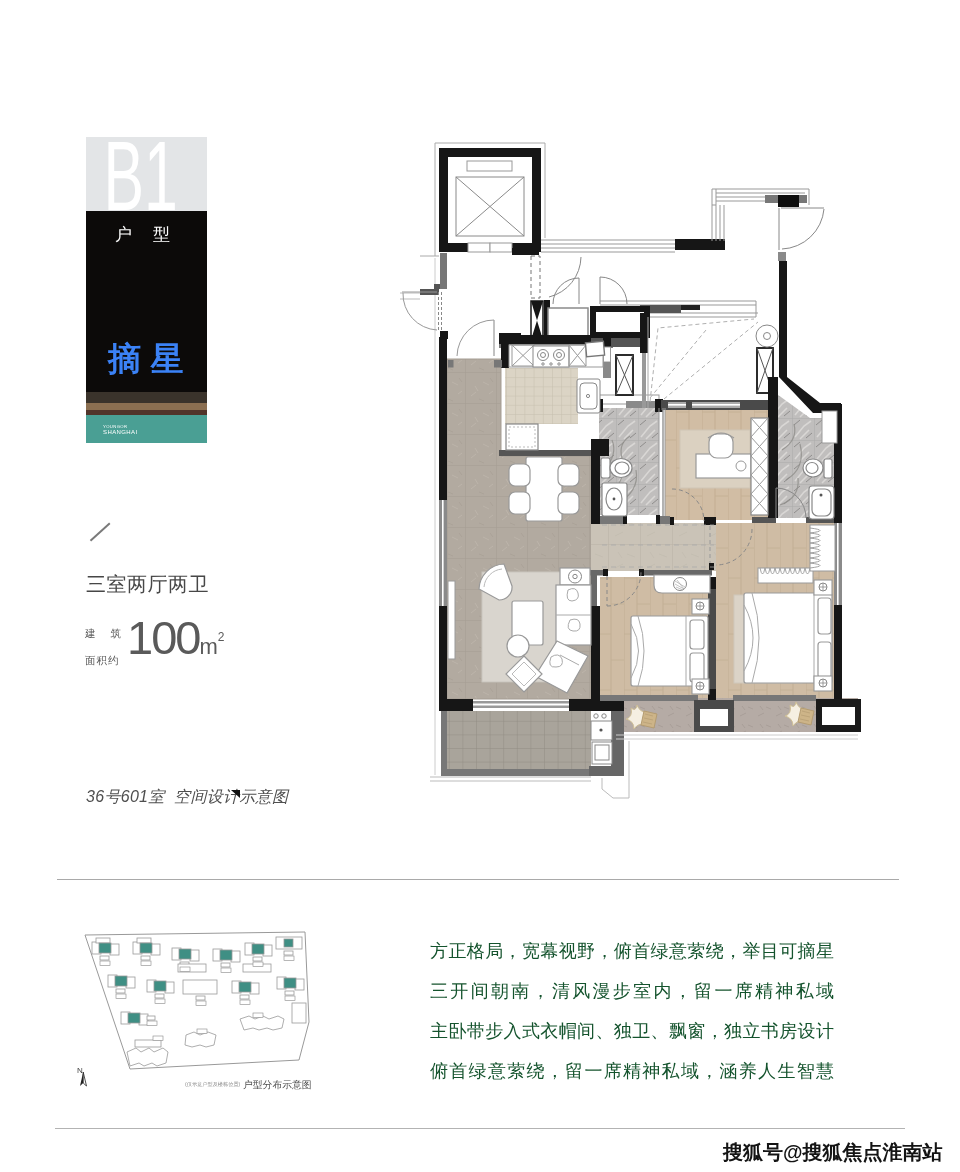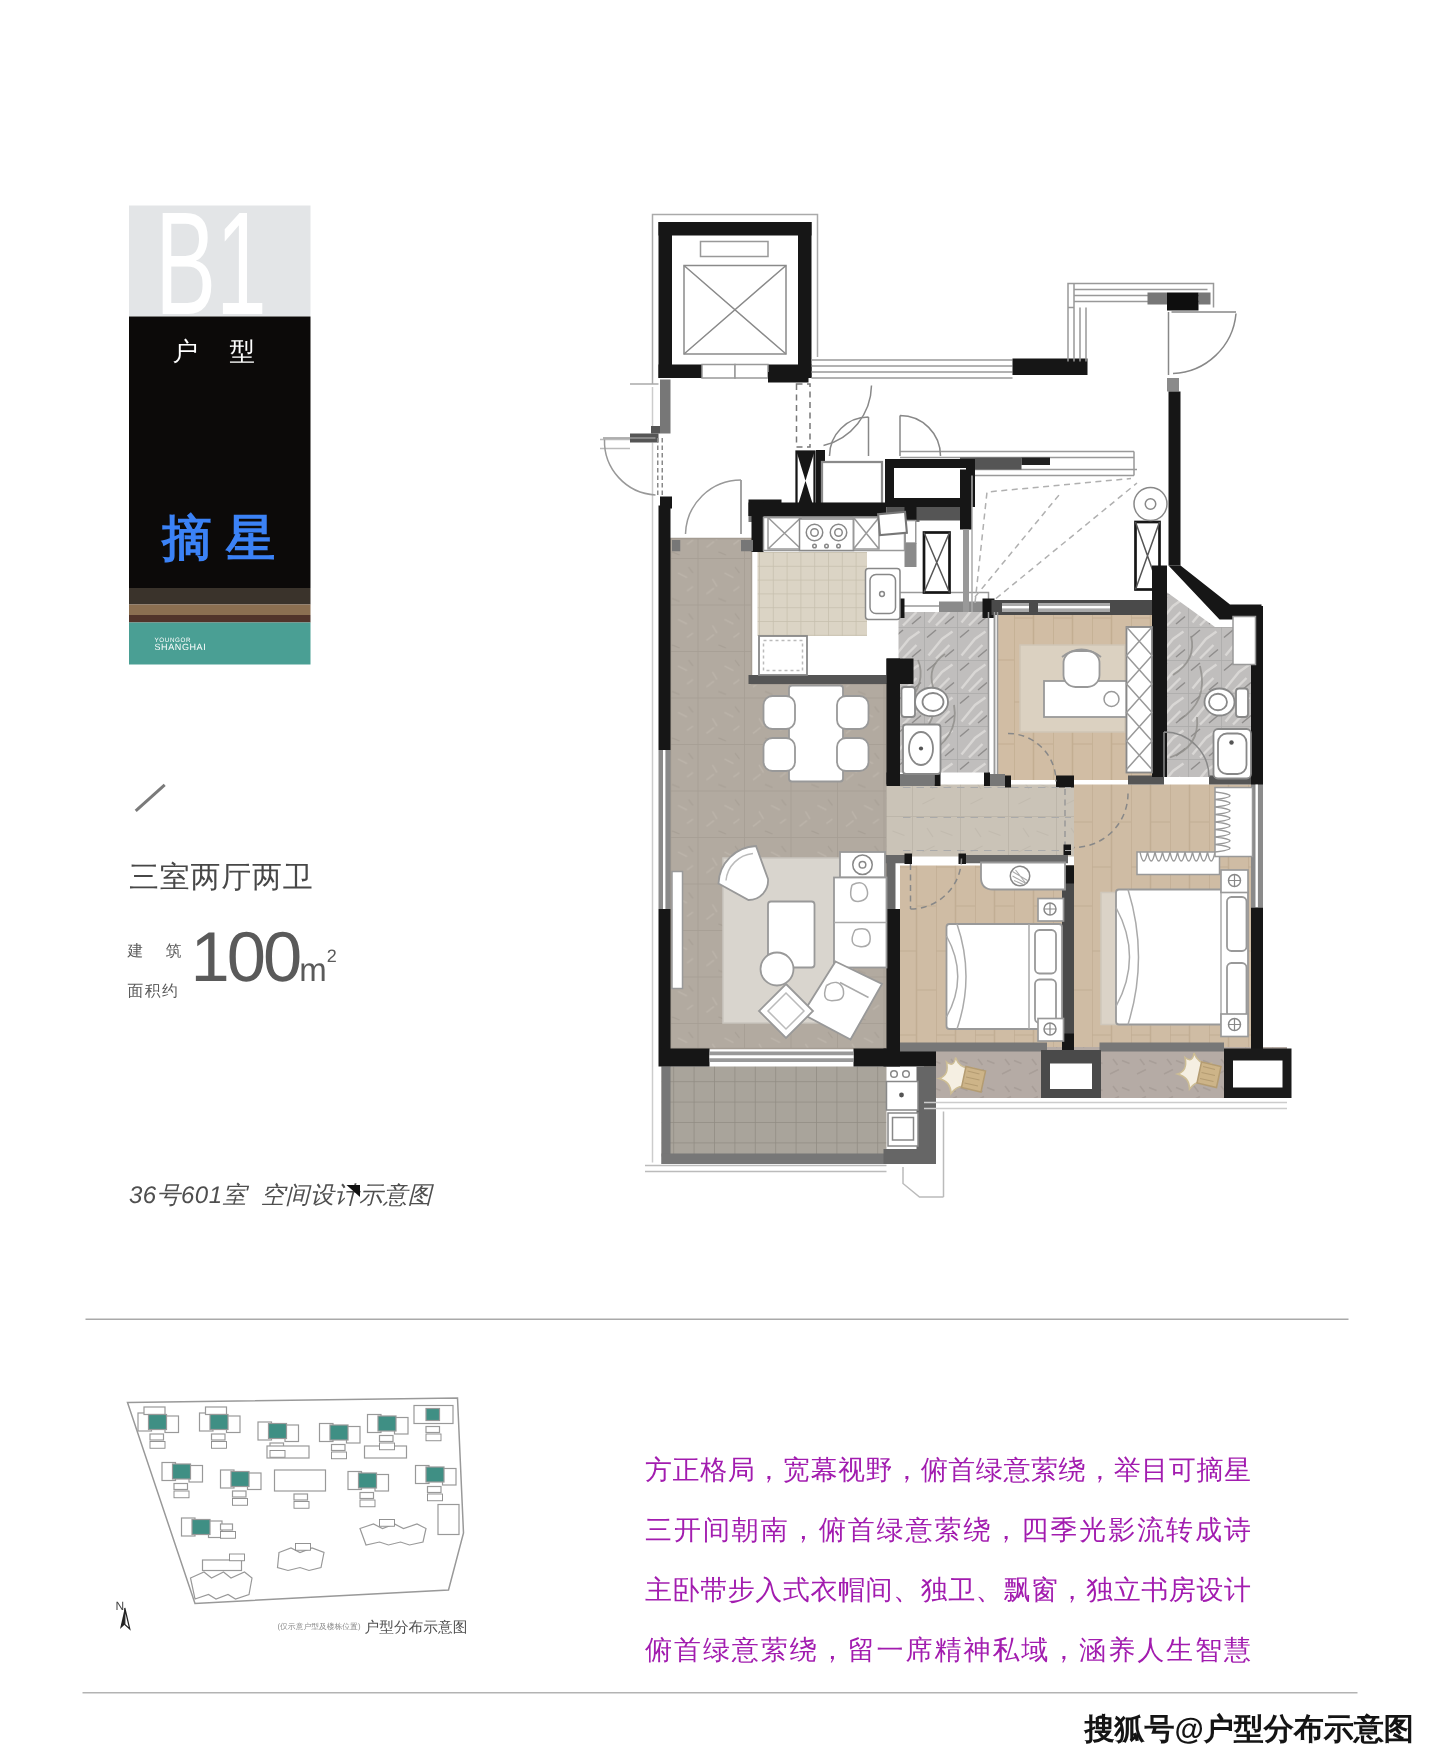--- a/index.html
+++ b/index.html
@@ -599,26 +599,26 @@
   </g>
 
   <text x="77" y="1073" font-size="8" fill="#444" font-family="Liberation Sans, sans-serif">N</text>
   <polygon points="80,1086 83.2,1072 83.2,1083" fill="#222"></polygon>
   <polygon points="86.5,1086 83.2,1072 83.2,1083" fill="none" stroke="#222" stroke-width="0.8"></polygon>
 
   <text x="185" y="1086" font-size="5.2" fill="#8a8a8a" font-family="Liberation Sans, sans-serif">(仅示意户型及楼栋位置)</text>
   <text x="243" y="1088" font-size="9.8" fill="#4f4f4f" font-family="Liberation Sans, sans-serif">户型分布示意图</text>
 </svg>
 
-<div class="abs" style="left:430px;top:941px;width:404px;color:#a21caf;font-size:18px;line-height:21px;margin-top:29px;">
+<div class="abs" style="left:430px;top:941px;width:404px;color:#14532d;font-size:18px;line-height:21px;">
 
   <div style="text-align:justify;text-align-last:justify;height:40px;">方正格局，宽幕视野，俯首绿意萦绕，举目可摘星</div>
 
-  <div style="text-align:justify;text-align-last:justify;height:40px;">三开间朝南，俯首绿意萦绕，四季光影流转成诗</div>
+  <div style="text-align:justify;text-align-last:justify;height:40px;">三开间朝南，清风漫步室内，留一席精神私域</div>
 
   <div style="text-align:justify;text-align-last:justify;height:40px;">主卧带步入式衣帽间、独卫、飘窗，独立书房设计</div>
 
   <div style="text-align:justify;text-align-last:justify;height:40px;">俯首绿意萦绕，留一席精神私域，涵养人生智慧</div>
 </div>
 
 <div class="abs" style="left:55px;top:1128px;width:850px;height:1px;background:#b3b3b3;"></div>
 
-<div class="abs" style="left:723px;top:1139px;color:#141414;font-size:20px;font-weight:bold;letter-spacing:0px;">搜狐号@户型分布示意图</div>
+<div class="abs" style="left:723px;top:1139px;color:#141414;font-size:20px;font-weight:bold;letter-spacing:0px;">搜狐号@搜狐焦点淮南站</div>
 
 </body></html>

